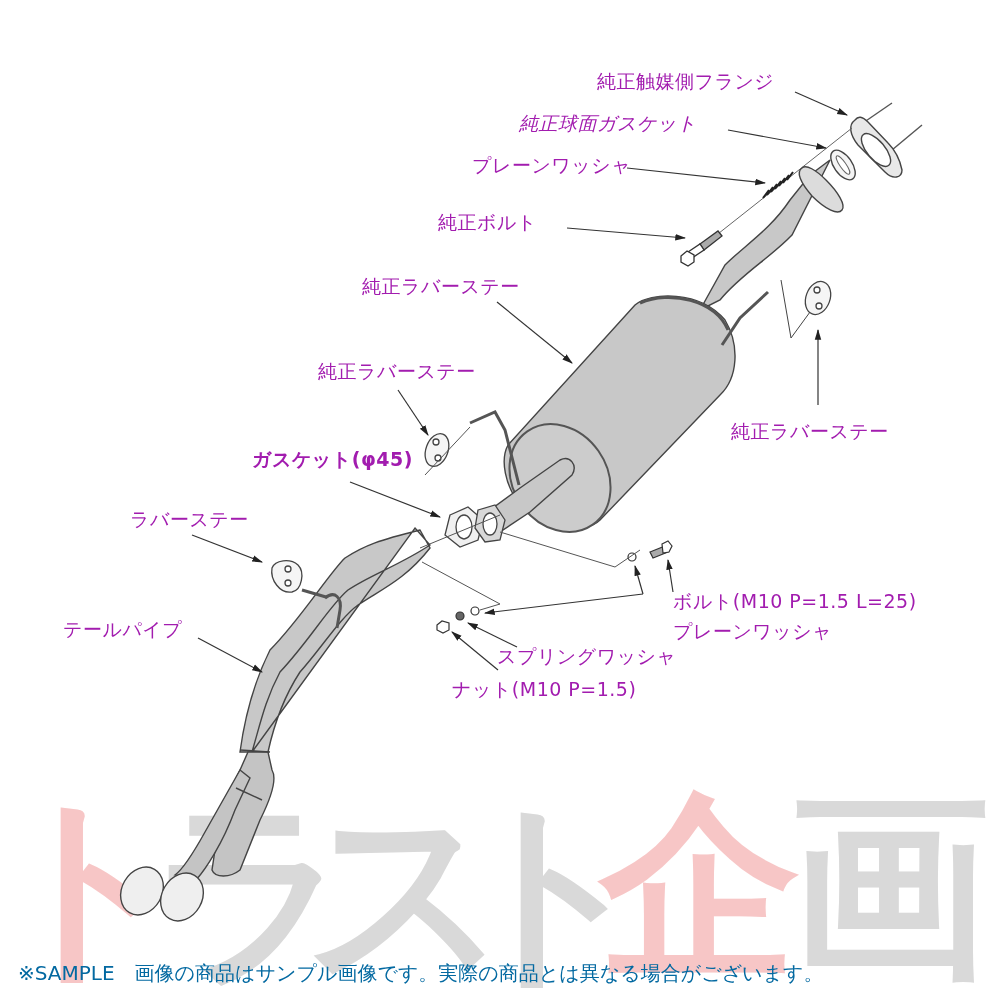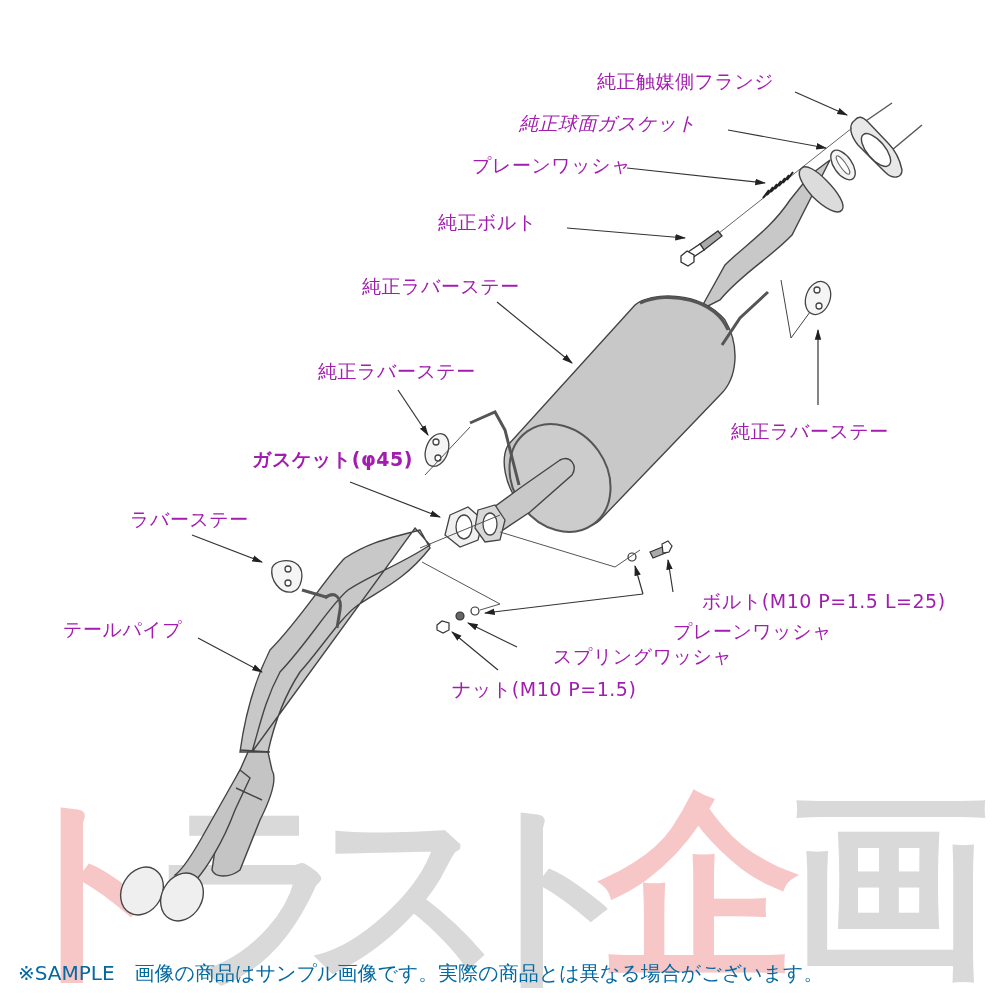--- a/index.html
+++ b/index.html
@@ -156,19 +156,19 @@
   <span class="label" style="left:597px; top:72px;">純正触媒側フランジ</span>
   <span class="label" style="left:519px; top:114px;font-style:italic;">純正球面ガスケット</span>
   <span class="label" style="left:472px; top:156px;">プレーンワッシャ</span>
   <span class="label" style="left:438px; top:213px;">純正ボルト</span>
   <span class="label" style="left:362px; top:277px;">純正ラバーステー</span>
   <span class="label" style="left:318px; top:362px;">純正ラバーステー</span>
   <span class="label" style="left:731px; top:422px;">純正ラバーステー</span>
   <span class="label" style="left:252px; top:450px;font-weight:bold;">ガスケット(φ45)</span>
   <span class="label" style="left:130px; top:510px;">ラバーステー</span>
   <span class="label" style="left:63px; top:620px;text-align:right;">テールパイプ</span>
-  <span class="label" style="left:702px; top:592px;">ボルト(M10 P=1.5 L=25)</span>
+  <span class="label" style="left:673px; top:592px;">ボルト(M10 P=1.5 L=25)</span>
   <span class="label" style="left:651px; top:622px;margin-left:22px;">プレーンワッシャ</span>
-  <span class="label" style="left:553px; top:647px;">スプリングワッシャ</span>
+  <span class="label" style="left:497px; top:647px;">スプリングワッシャ</span>
   <span class="label" style="left:452px; top:680px;text-align:center;">ナット(M10 P=1.5)</span>
 
   <div class="footer">※SAMPLE　画像の商品はサンプル画像です。実際の商品とは異なる場合がございます。</div>
 </div>
 
 </body></html>

